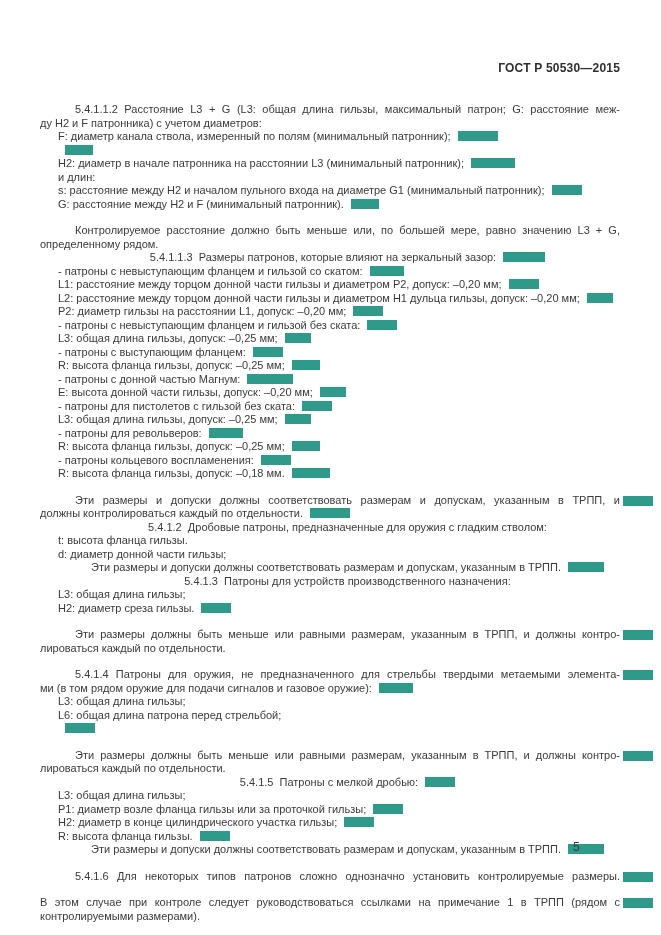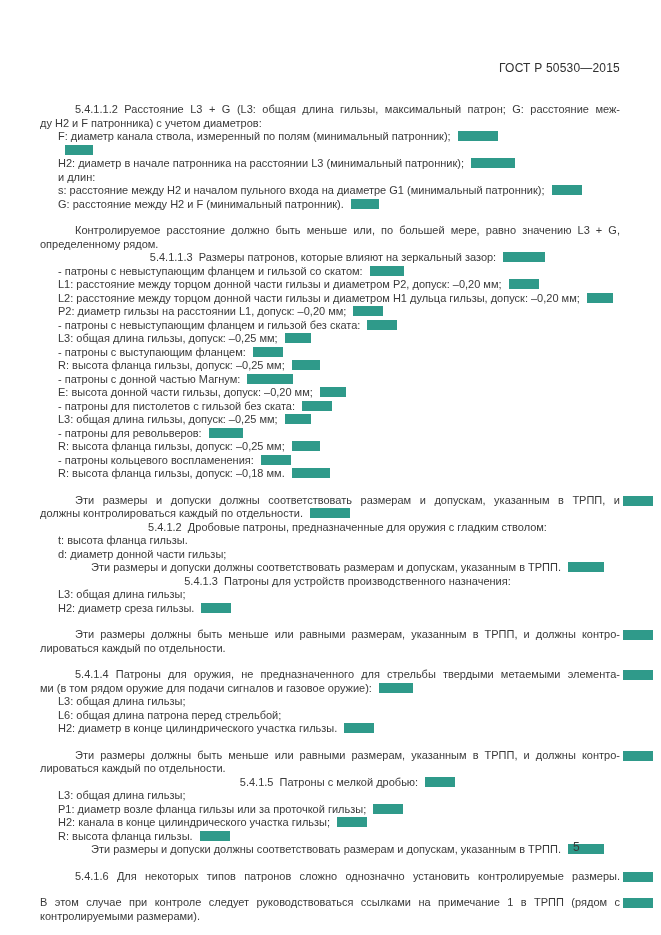--- a/index.html
+++ b/index.html
@@ -3,21 +3,21 @@
 <meta charset="utf-8">
 <style>
   html,body{margin:0;padding:0;}
   body{
     width:661px;height:935px;position:relative;overflow:hidden;
     background:#ffffff;
     font-family:"Liberation Sans", sans-serif;
   }
   .doc-header{
     position:absolute;left:40px;top:61px;width:580px;
-    text-align:right;font-size:12px;font-weight:normal;color:#2f2f2f;
+    text-align:right;font-size:12px;font-weight:bold;color:#2f2f2f;
     letter-spacing:.2px;
   }
   .doc-body{
     position:absolute;left:40px;top:90px;width:580px;
     font-size:11px;line-height:13.5px;color:#3a3a3a;
   }
   .line{position:relative;height:13.5px;white-space:pre;}
   .line.just{white-space:normal;text-align:justify;text-align-last:justify;margin-top:13px;}
   .ind-para{padding-left:35px;text-align:center;}
   .ind-item{padding-left:18px;}
@@ -70,27 +70,27 @@
     <div class="line ind-para"><span>Эти размеры и допуски должны соответствовать размерам и допускам, указанным в ТРПП.</span><span class="mk" style="width: 36px; background: rgb(47, 154, 138);"></span></div>
     <div class="line ind-para"><span>5.4.1.3  Патроны для устройств производственного назначения:</span></div>
     <div class="line ind-item"><span>L3: общая длина гильзы;</span></div>
     <div class="line ind-item"><span>H2: диаметр среза гильзы.</span><span class="mk" style="width: 30px; background: rgb(47, 154, 138);"></span></div>
     <div class="line ind-para just"><span>Эти размеры должны быть меньше или равными размерам, указанным в ТРПП, и должны контро-</span><span class="mk mk-right" style="background: rgb(47, 154, 138);"></span></div>
     <div class="line ind-flush"><span>лироваться каждый по отдельности.</span></div>
     <div class="line ind-para just"><span>5.4.1.4 Патроны для оружия, не предназначенного для стрельбы твердыми метаемыми элемента-</span><span class="mk mk-right" style="background: rgb(47, 154, 138);"></span></div>
     <div class="line ind-flush"><span>ми (в том рядом оружие для подачи сигналов и газовое оружие):</span><span class="mk" style="width: 34px; background: rgb(47, 154, 138);"></span></div>
     <div class="line ind-item"><span>L3: общая длина гильзы;</span></div>
     <div class="line ind-item"><span>L6: общая длина патрона перед стрельбой;</span></div>
-    <div class="line ind-item"><span>H2: диаметр в конце цилиндрического участка гильзы.</span><span class="mk" style="width: 30px; background: rgb(47, 154, 138);"></span></div>
+    <div class="line ind-item"><span class="mk" style="width: 30px; background: rgb(47, 154, 138);"></span></div>
     <div class="line ind-para just"><span>Эти размеры должны быть меньше или равными размерам, указанным в ТРПП, и должны контро-</span><span class="mk mk-right" style="background: rgb(47, 154, 138);"></span></div>
     <div class="line ind-flush"><span>лироваться каждый по отдельности.</span></div>
     <div class="line ind-para"><span>5.4.1.5  Патроны с мелкой дробью:</span><span class="mk" style="width: 30px; background: rgb(47, 154, 138);"></span></div>
     <div class="line ind-item"><span>L3: общая длина гильзы;</span></div>
     <div class="line ind-item"><span>P1: диаметр возле фланца гильзы или за проточкой гильзы;</span><span class="mk" style="width: 30px; background: rgb(47, 154, 138);"></span></div>
-    <div class="line ind-item"><span>H2: канала в конце цилиндрического участка гильзы;</span><span class="mk" style="width: 30px; background: rgb(47, 154, 138);"></span></div>
+    <div class="line ind-item"><span>H2: диаметр в конце цилиндрического участка гильзы;</span><span class="mk" style="width: 30px; background: rgb(47, 154, 138);"></span></div>
     <div class="line ind-item"><span>R: высота фланца гильзы.</span><span class="mk" style="width: 30px; background: rgb(47, 154, 138);"></span></div>
     <div class="line ind-para"><span>Эти размеры и допуски должны соответствовать размерам и допускам, указанным в ТРПП.</span><span class="mk" style="width: 36px; background: rgb(47, 154, 138);"></span></div>
     <div class="line ind-para just"><span>5.4.1.6  Для некоторых типов патронов сложно однозначно установить контролируемые размеры.</span><span class="mk mk-right" style="background: rgb(47, 154, 138);"></span></div>
     <div class="line ind-flush just"><span>В этом случае при контроле следует руководствоваться ссылками на примечание 1 в ТРПП (рядом с</span><span class="mk mk-right" style="background: rgb(47, 154, 138);"></span></div>
     <div class="line ind-flush"><span>контролируемыми размерами).</span></div>
     <div class="line ind-para just"><span>5.4.1.7  Капсюль-воспламенитель не должен выступать относительно торца донной части гильзы</span><span class="mk mk-right" style="background: rgb(47, 154, 138);"></span></div>
     <div class="line ind-flush"><span>патрона.</span></div>
   </div>
 
 <div class="page-number">5</div>

